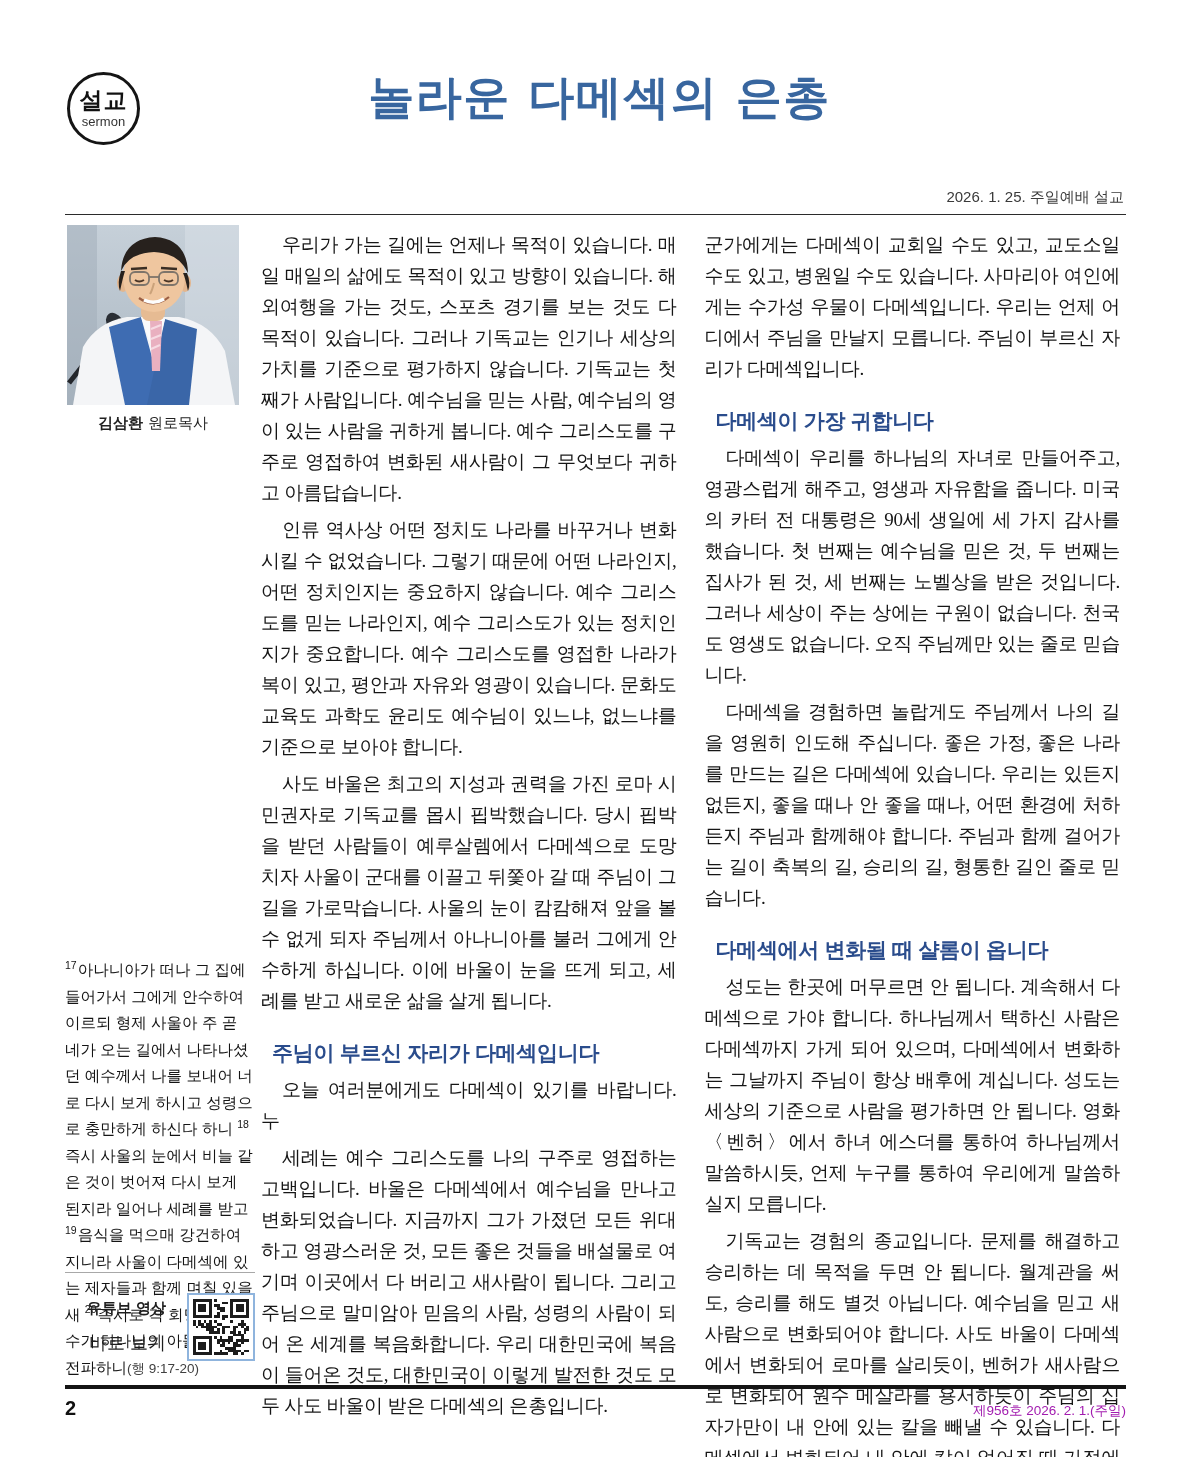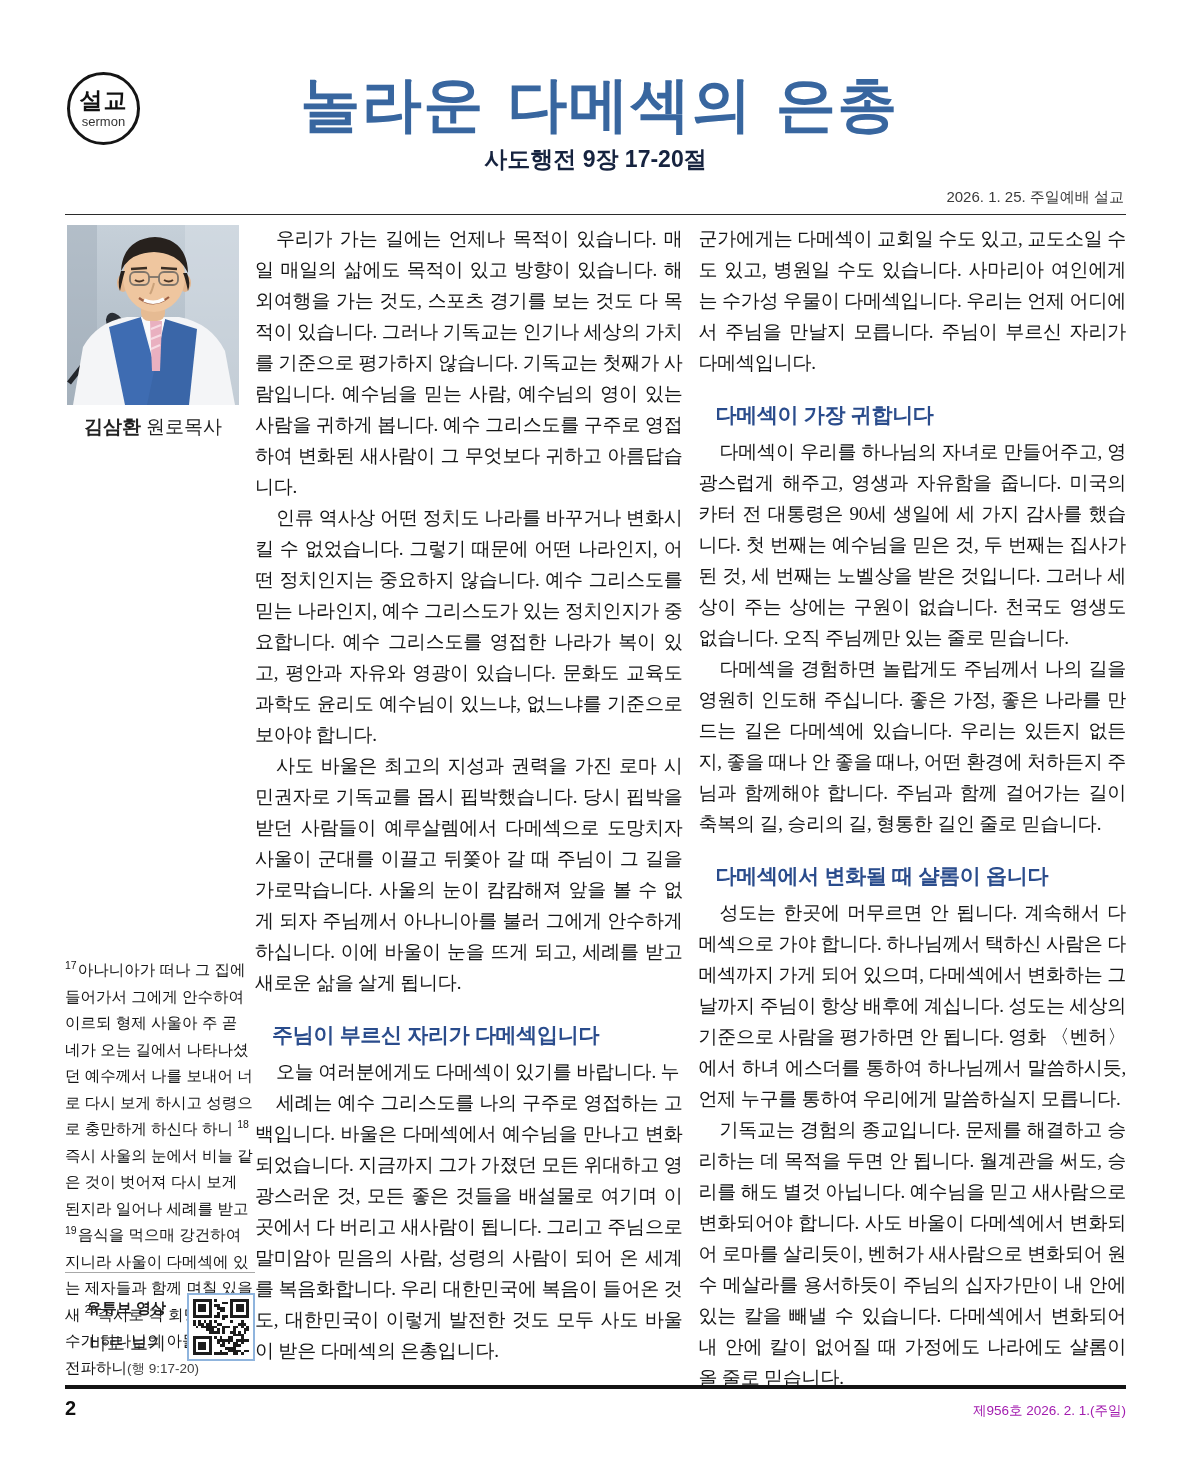--- a/index.html
+++ b/index.html
@@ -15,41 +15,41 @@
   .badge {
     position:absolute; left:2px; top:72px; width:73px; height:73px;
     border:3px solid #151515; border-radius:50%;
     display:flex; flex-direction:column; align-items:center; justify-content:center;
     font-family:"Liberation Sans", sans-serif; background:#fff;
   }
   .badge-main { font-size:23px; font-weight:700; color:#111; line-height:1; letter-spacing:1px; }
   .badge-sub  { font-size:13px; color:#333; margin-top:3px; line-height:1; }
   .title {
     position:absolute; top:74px; left:8px; right:0; text-align:center;
-    font-family:"DejaVu Serif", serif; font-size:60px; font-weight:600;
+    font-family:"DejaVu Serif", serif; font-size:46px; font-weight:600;
     color:#38669f; letter-spacing:1.5px; line-height:1;
   }
   .subtitle {
     position:absolute; top:146px; left:0; right:0; text-align:center;
     font-family:"Liberation Sans", sans-serif; font-size:23px; font-weight:700;
     color:#16233f; line-height:1.2;
   }
   .dateline {
     position:absolute; right:2px; bottom:7px; font-size:15px; color:#3a3a3a;
     font-family:"Liberation Sans", sans-serif;
   }
 
   
   .content { position:relative; height:1170px; }
 
   .photo-block { position:absolute; left:2px; top:10px; width:172px; }
   .photo { width:172px; height:180px; display:block; }
   .photo-caption {
     margin-top:9px; text-align:center; font-family:"Liberation Sans", sans-serif;
-    font-size:19px; color:#222;
+    font-size:15px; color:#222;
   }
   .caption-name { font-weight:700; }
   .caption-title { margin-left:5px; }
 
   .scripture {
     position:absolute; left:0; top:742px; width:190px;
     font-family:"Liberation Sans", sans-serif; font-size:15.5px; line-height:26.5px;
     color:#141414; text-align:left;
   }
   .verse-num { font-size:10.5px; line-height:0; margin-right:1px; }
@@ -67,21 +67,21 @@
   .yt-line2 { font-size:18px; margin-top:13px; }
   .qr-box { width:68px; height:68px; border:2px solid #8fb4dd; background:#fff; padding:4px; flex:0 0 auto; }
   .qr-grid { width:100%; height:100%; display:grid;
              grid-template-columns:repeat(21,1fr); grid-template-rows:repeat(21,1fr); }
   .qr-cell { background:transparent; }
   .qr-cell.d { background:#1c1c1c; }
 
   .columns { position:absolute; left:190px; right:0; top:8px; display:flex; gap:16px; }
   .column { flex:1; min-width:0; }
   .para {
-    margin:0; font-size:19px; line-height:31px; text-align:justify;
+    margin:6px; font-size:19px; line-height:31px; text-align:justify;
     text-indent:21px; color:#161616; letter-spacing:-0.2px;
     word-break:break-all;
   }
   .para.no-indent { text-indent:0; }
   .section-heading {
     margin:23px 0 7px 0; padding-left:17px;
     font-family:"Liberation Sans", sans-serif; font-size:21px; font-weight:700;
     color:#2a4c8c; line-height:28px; letter-spacing:-0.3px;
   }
 
@@ -98,21 +98,20 @@
 <body>
 
 <div class="page">
 
   <div class="header">
     <div class="badge">
       <div class="badge-main">설교</div>
       <div class="badge-sub">sermon</div>
     </div>
     <div class="title">놀라운 다메섹의 은총</div>
-    <div class="subtitle">사도행전 9장 17-20절</div>
     <div class="dateline">2026. 1. 25. 주일예배  설교</div>
   </div>
 
   <div class="content">
 
     <div class="photo-block">
       <svg class="photo" viewBox="0 0 172 180" aria-hidden="true">
         <defs>
           <linearGradient id="bgGrad" x1="0" y1="0" x2="0" y2="1">
             <stop offset="0" stop-color="#c6d0d9"></stop>

